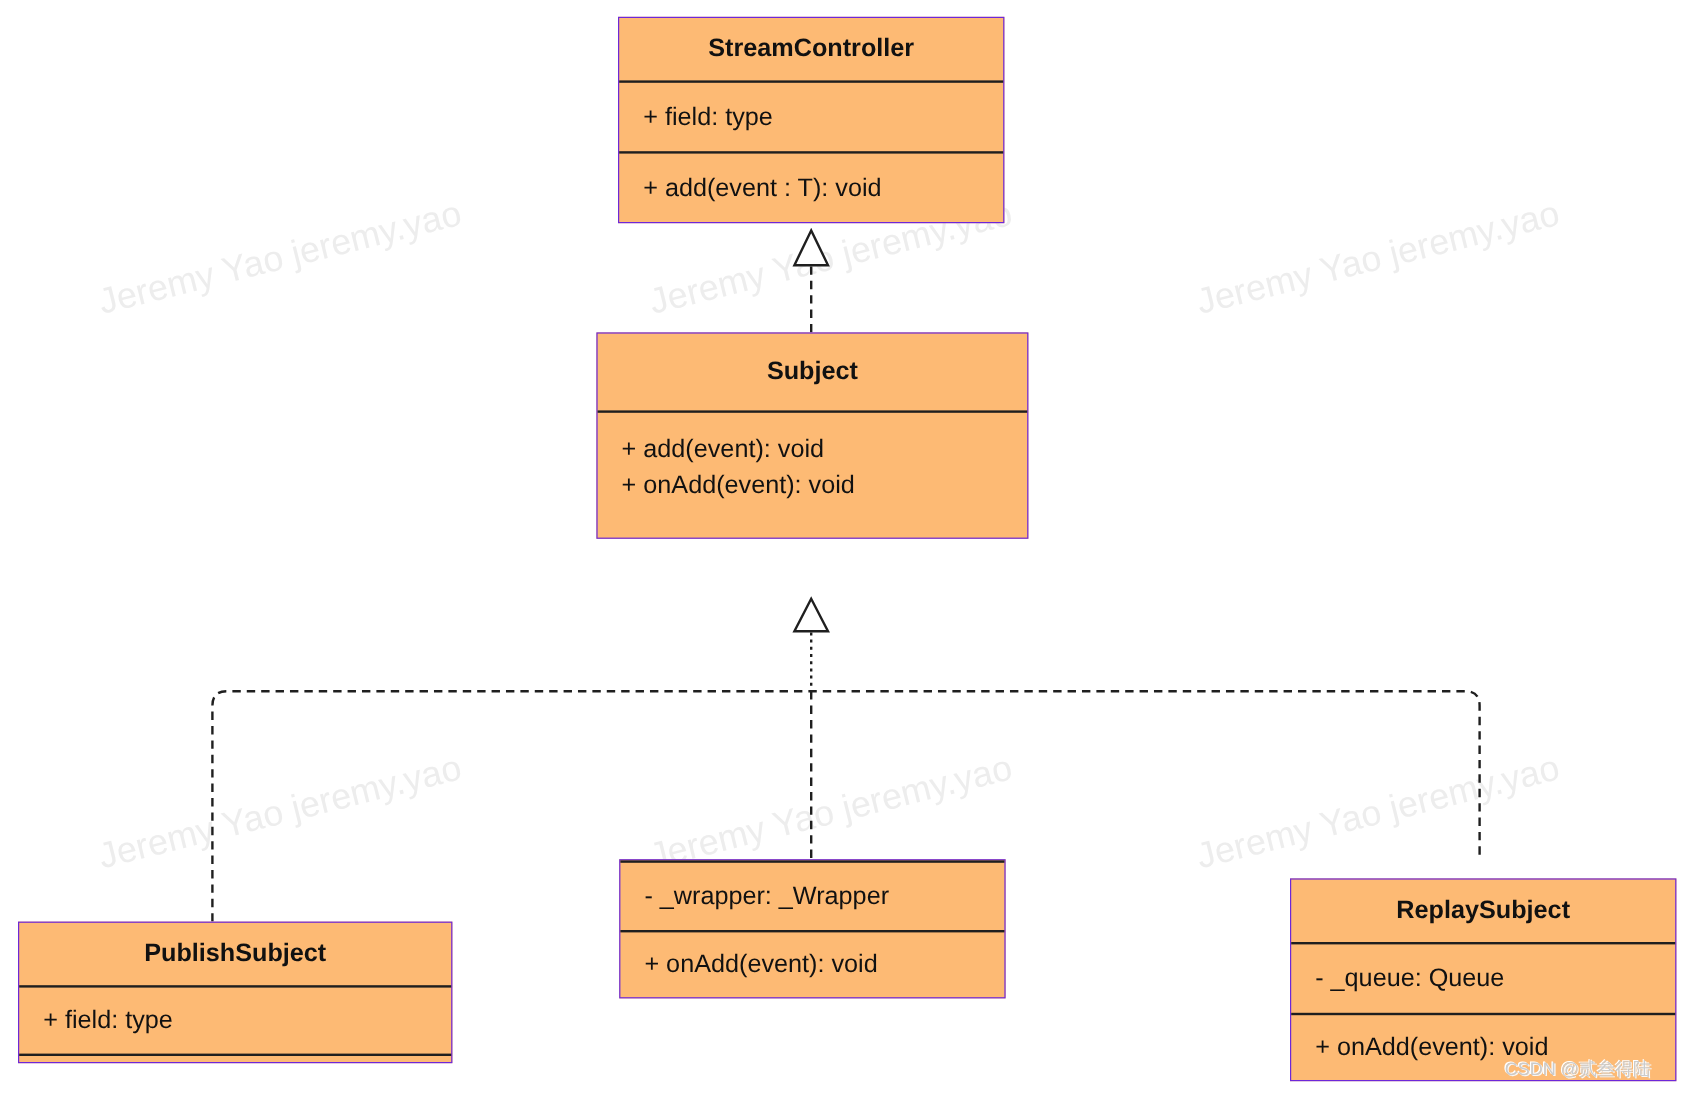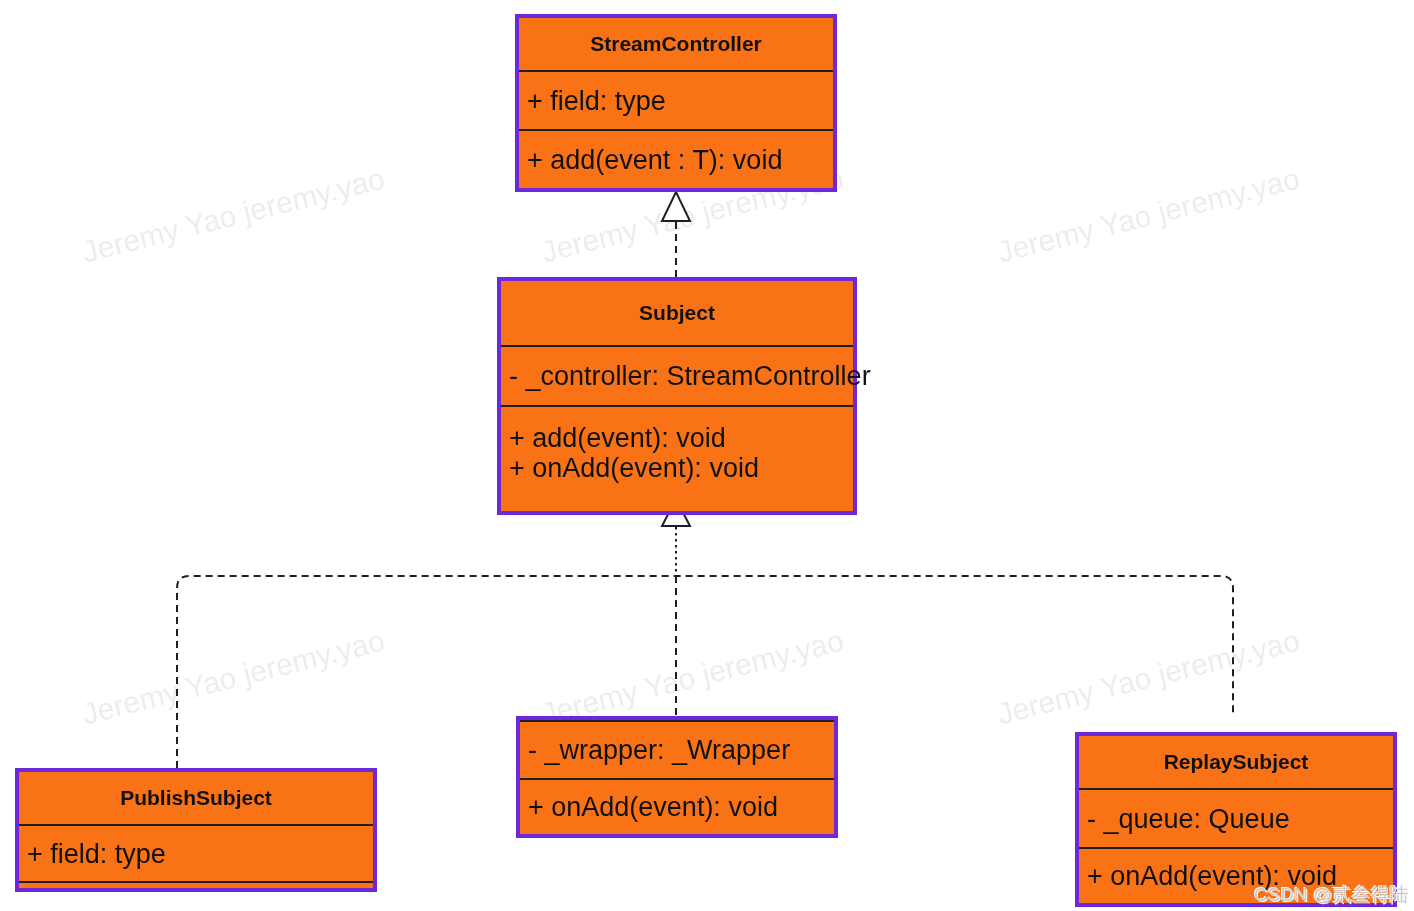--- a/index.html
+++ b/index.html
@@ -30,53 +30,53 @@
   svg.connectors {
     position: absolute;
     left: 0; top: 0;
     z-index: 2;
   }
 
   
   .uml-class {
     position: absolute;
     z-index: 3;
-    background: #f97316;
-    border: 4px solid #6d28d9;
+    background: #fdba74;
+    border: 1px solid #6d28d9;
   }
   .cls-title {
     display: flex;
     align-items: center;
     justify-content: center;
     font-weight: bold;
     font-size: 21px;
     color: #111;
   }
   .cls-sec {
     border-top: 2px solid #1f1f1f;
     display: flex;
     flex-direction: column;
     justify-content: center;
-    padding-left: 8px;
-    font-size: 27px;
+    padding-left: 20px;
+    font-size: 21px;
     color: #111;
   }
   .cls-sec.top-align {
     justify-content: flex-start;
     padding-top: 16px;
   }
   .member { line-height: 30px; white-space: nowrap; }
 
   
   .csdn {
     position: absolute;
     z-index: 4;
     left: 1254px;
     top: 882px;
-    font-size: 19px;
+    font-size: 15px;
     color: #cbcbcb;
     text-shadow: 1px 1px 0 #f7f7f7, -1px -1px 0 #ffffff;
     white-space: nowrap;
   }
 </style>
 </head>
 <body>
 
 <div class="canvas">
 
@@ -105,23 +105,20 @@
     <div class="cls-sec" style="height:59px;">
       <div class="member">+ field: type</div>
     </div>
     <div class="cls-sec" style="height:59px;">
       <div class="member">+ add(event : T): void</div>
     </div>
   </div>
 
   <div class="uml-class" style="left:497px; top:277px; width:360px;">
     <div class="cls-title" style="height:64px;">Subject</div>
-    <div class="cls-sec" style="height:60px;">
-      <div class="member">- _controller: StreamController</div>
-    </div>
     <div class="cls-sec top-align" style="height:106px;">
       <div class="member">+ add(event): void</div>
       <div class="member">+ onAdd(event): void</div>
     </div>
   </div>
 
   <div class="uml-class" style="left:15px; top:768px; width:362px;">
     <div class="cls-title" style="height:52px;">PublishSubject</div>
     <div class="cls-sec" style="height:57px;">
       <div class="member">+ field: type</div>

